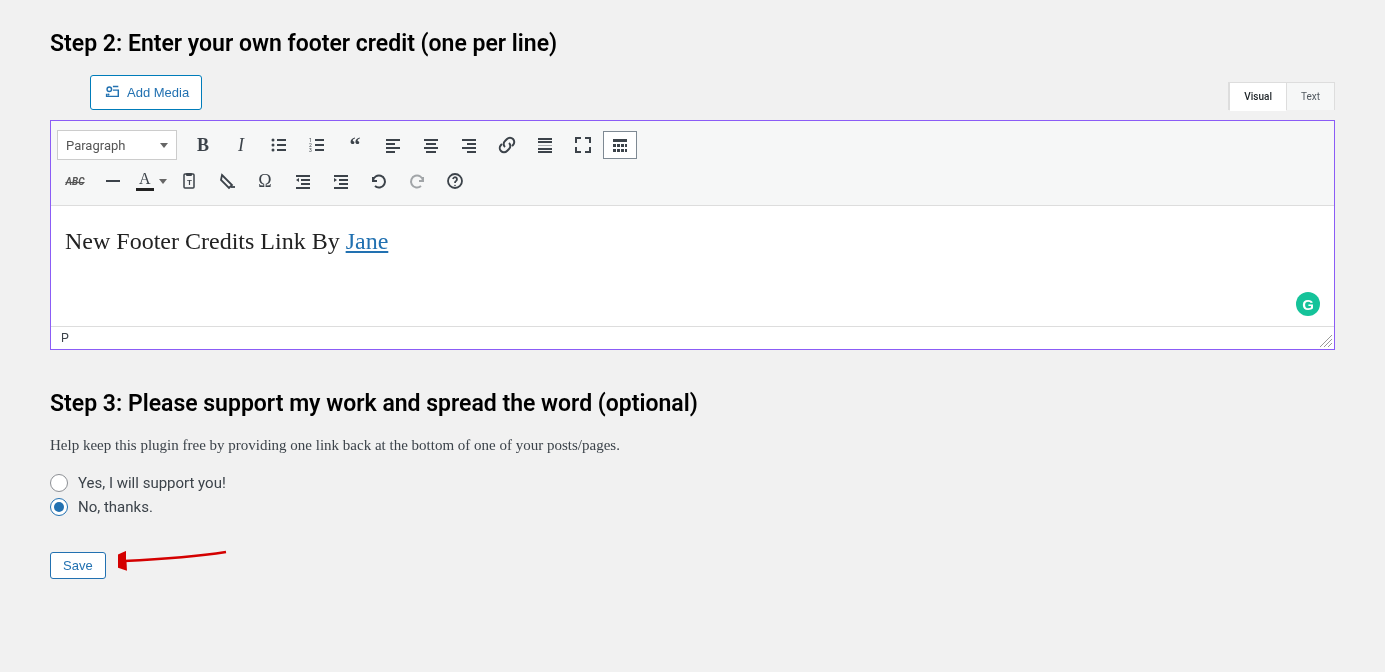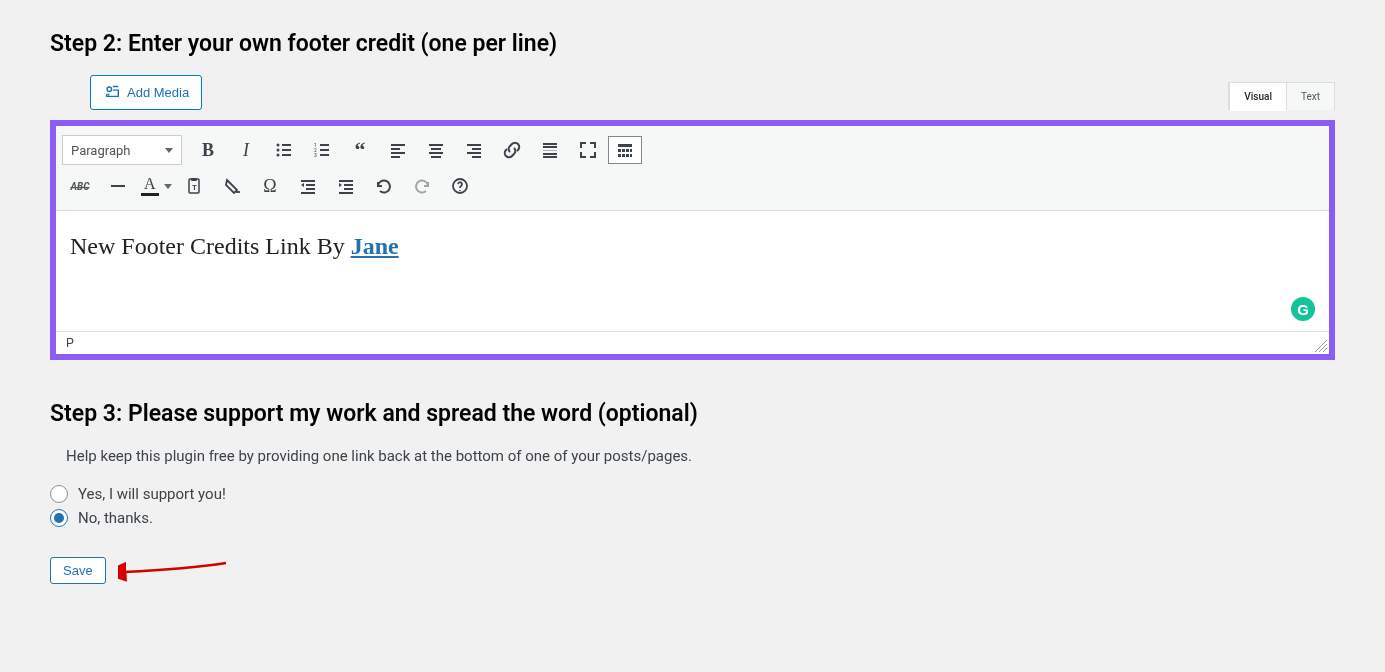--- a/index.html
+++ b/index.html
@@ -50,21 +50,21 @@
     border-left: 1px solid #ddd;
   }
   .tab.active {
     background: #fff;
     border-bottom: 1px solid #fff;
     margin-bottom: -1px;
     color: #1d2327;
     font-weight: 500;
   }
   .editor-wrap {
-    border: 6px solid #8b5cf6;
+    border: 1px solid #8b5cf6;
     background: #fff;
   }
   .toolbar {
     background: #f6f7f7;
     border-bottom: 1px solid #ddd;
     padding: 6px;
   }
   .toolbar-row {
     display: flex;
     align-items: center;
@@ -137,21 +137,20 @@
     font-family: Georgia, 'Times New Roman', serif;
     font-size: 24px;
     color: #222;
   }
   .editor-content .cursor-text {
     position: relative;
   }
   .editor-content .link {
     color: #2271b1;
     text-decoration: underline;
-    font-weight: bold;
   }
   .grammarly {
     position: absolute;
     right: 14px;
     bottom: 10px;
     width: 24px; height: 24px;
     border-radius: 50%;
     background: #15c39a;
     color: #fff;
     display: flex; align-items: center; justify-content: center;
@@ -172,21 +171,22 @@
     position: absolute;
     right: 0; bottom: 0;
     width: 16px; height: 16px;
   }
   .section {
     margin-top: 40px;
   }
   .section p.help {
     font-size: 15px;
     color: #3c434a;
-    margin: 20px 16px;
+    margin: 20px 0;
+    font-family: Liberation Serif, serif;
   }
   .radio-list label {
     display: flex;
     align-items: center;
     gap: 10px;
     font-size: 15px;
     color: #3c434a;
     margin-bottom: 6px;
     cursor: pointer;
   }
@@ -201,21 +201,21 @@
   .radio.checked { border-color: #2271b1; }
   .radio.checked::after {
     content: '';
     width: 10px; height: 10px;
     background: #2271b1;
     border-radius: 50%;
   }
   .save-row {
     margin-top: 30px;
     display: flex;
-    align-items: flex-start;
+    align-items: flex-end;
     gap: 12px;
   }
   .save-btn {
     border: 1px solid #2271b1;
     color: #2271b1;
     background: #fff;
     padding: 5px 12px;
     font-size: 13px;
     border-radius: 3px;
     cursor: pointer;

